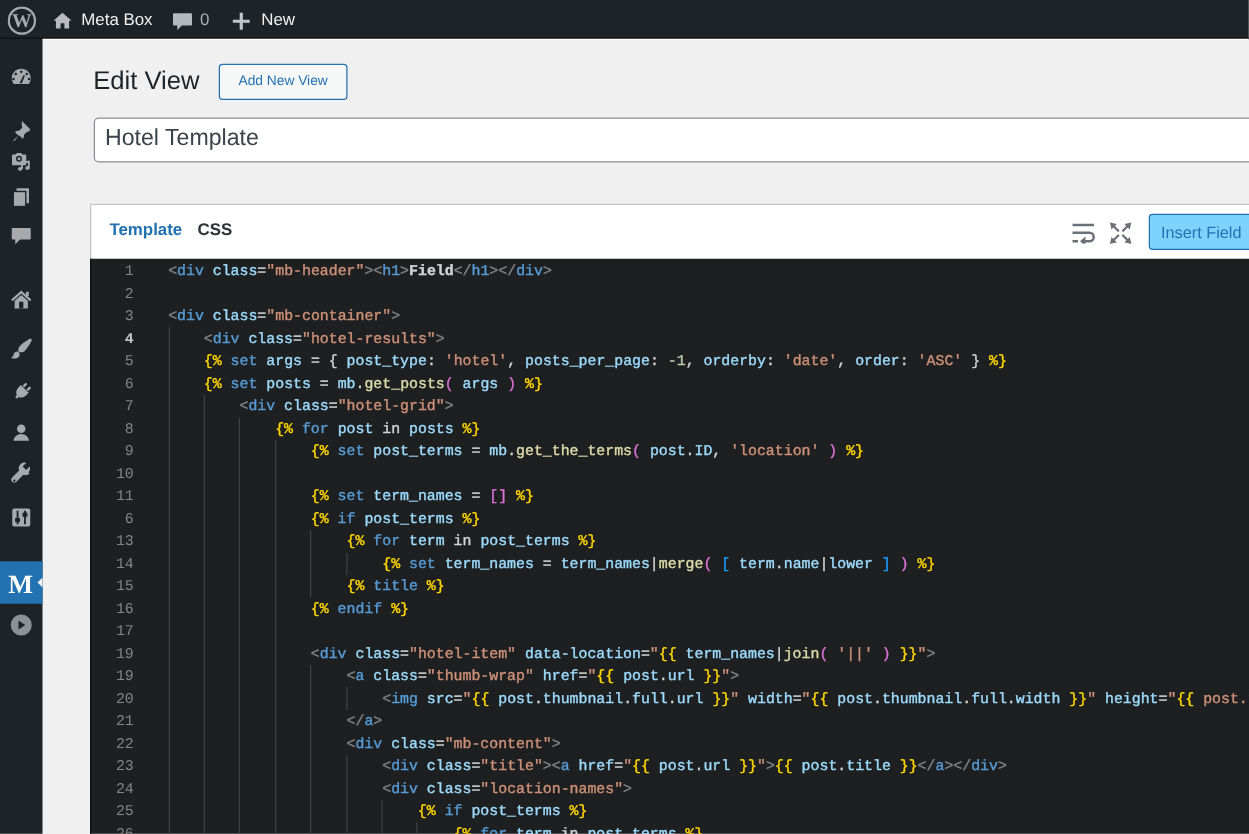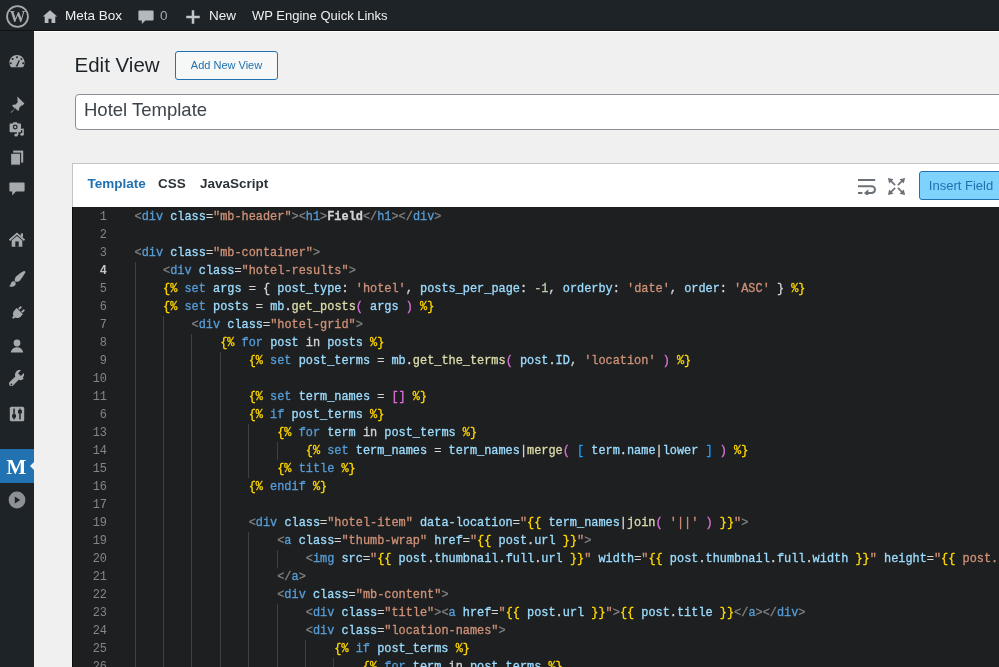--- a/index.html
+++ b/index.html
@@ -52,21 +52,20 @@
 </svg></div>
   <div class="abitem" style="left:65px;">Meta Box</div>
   <div class="abitem" style="left:135.5px;top:6.5px;height:19px;line-height:0"><svg width="20" height="19" viewBox="0 0 20 20">
 <path fill="#b4b9be" d="M3 3.8h14c.6 0 1 .4 1 1v8.4c0 .6-.4 1-1 1h-7.6L5.6 18v-3.8H3c-.6 0-1-.4-1-1V4.8c0-.6.4-1 1-1z"></path>
 </svg></div>
   <div class="abitem" style="left:160px;color:#a7aaad;">0</div>
   <div class="abitem" style="left:183.5px;top:7.5px;height:18px;line-height:0"><svg width="18" height="18" viewBox="0 0 20 20">
 <path fill="#c3c6c9" d="M8.6 2.5h2.8v6.1h6.1v2.8h-6.1v6.1H8.6v-6.1H2.5V8.6h6.1z"></path>
 </svg></div>
   <div class="abitem" style="left:209px;">New</div>
-  <div class="abitem" style="left:252px;font-size:13px;">WP Engine Quick Links</div>
 </div>
 <div id="sidebar">
 <div class="si" style="top:20px;left:7px;width:20px;height:20px"><svg width="20" height="20" viewBox="0 0 20 20">
         <path fill="#a7aaad" d="M3.9 15.2A7.6 7.6 0 0 1 2.4 10.6c0-4.2 3.4-7.6 7.6-7.6s7.6 3.4 7.6 7.6a7.6 7.6 0 0 1-1.5 4.6z"></path>
         <g fill="#1d2327">
           <circle cx="10" cy="5.3" r="1"></circle>
           <circle cx="5.6" cy="7.1" r="1"></circle>
           <circle cx="14.4" cy="7.1" r="1"></circle>
           <circle cx="3.8" cy="11.2" r="1"></circle>
           <circle cx="16.2" cy="11.2" r="1"></circle>
@@ -142,21 +141,20 @@
     </svg>
 </div>
 <div id="content">
   <h1>Edit View</h1>
   <div id="addnew">Add New View</div>
   <div id="title-input">Hotel Template</div>
   <div id="panel">
     <div id="tabs">
       <div class="tab on" style="left:14.5px">Template</div>
       <div class="tab" style="left:85px">CSS</div>
-      <div class="tab" style="left:127px">JavaScript</div>
       <div class="hicon" style="left:784px;top:13.5px"><svg width="21" height="17" viewBox="0 0 21 17">
 <g stroke="#6c7177" stroke-width="2" fill="none">
 <path d="M1 2h17.2"></path>
 <path d="M1 8.2h13.6a3.4 3.4 0 0 1 0 6.8H10"></path>
 <path d="M1 15h4.4"></path>
 </g>
 <path fill="#6c7177" d="M11.4 11.2L7 15l4.4 3.8z"></path>
 </svg></div>
       <div class="hicon" style="left:813.5px;top:12.5px"><svg width="19" height="19" viewBox="0 0 19 19">
 <g fill="#6c7177" stroke="#6c7177" stroke-width="1.7">

